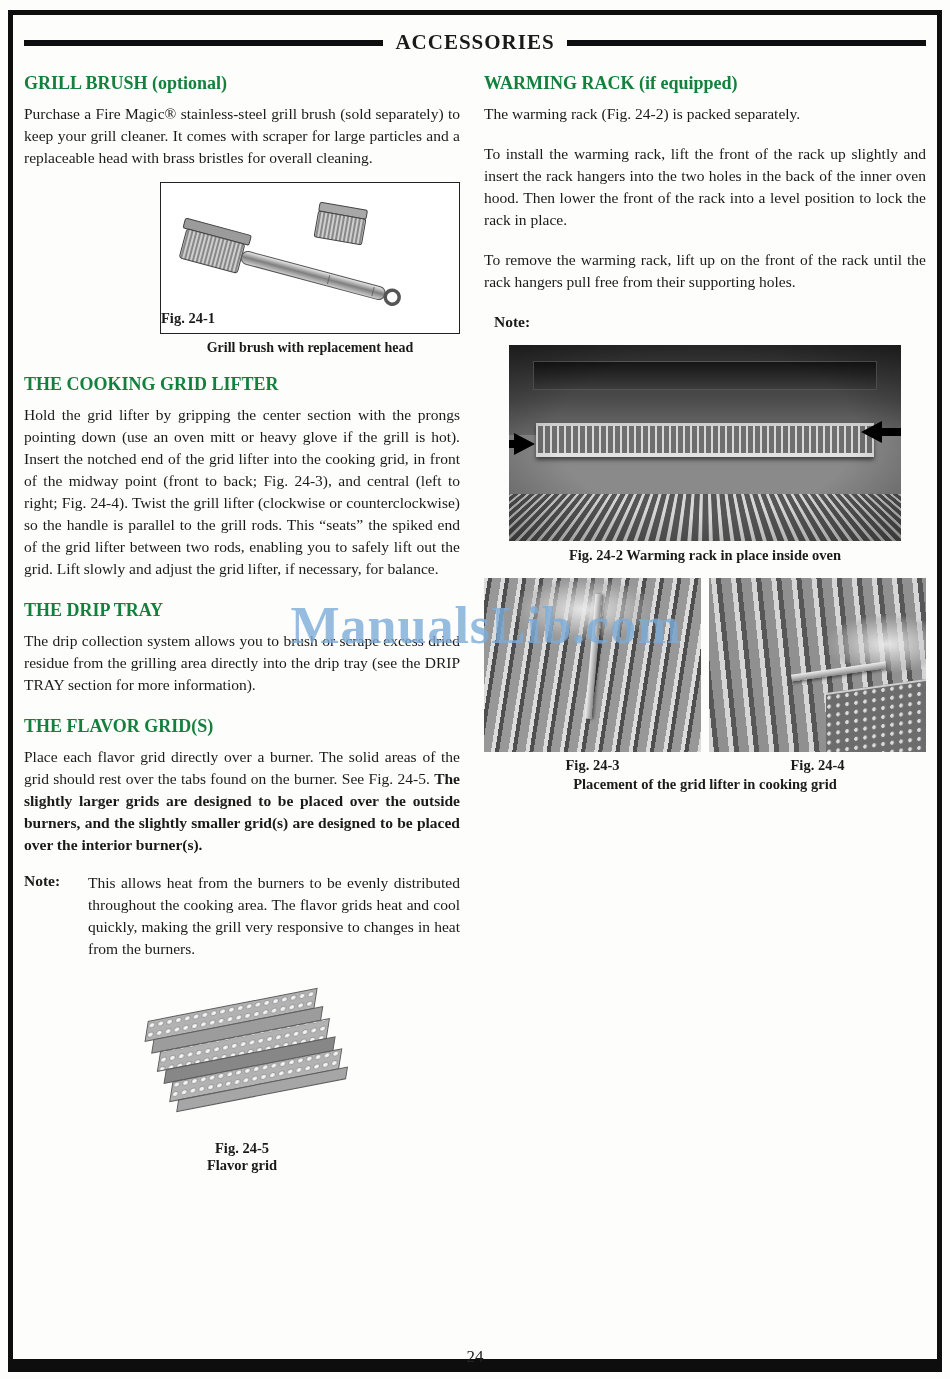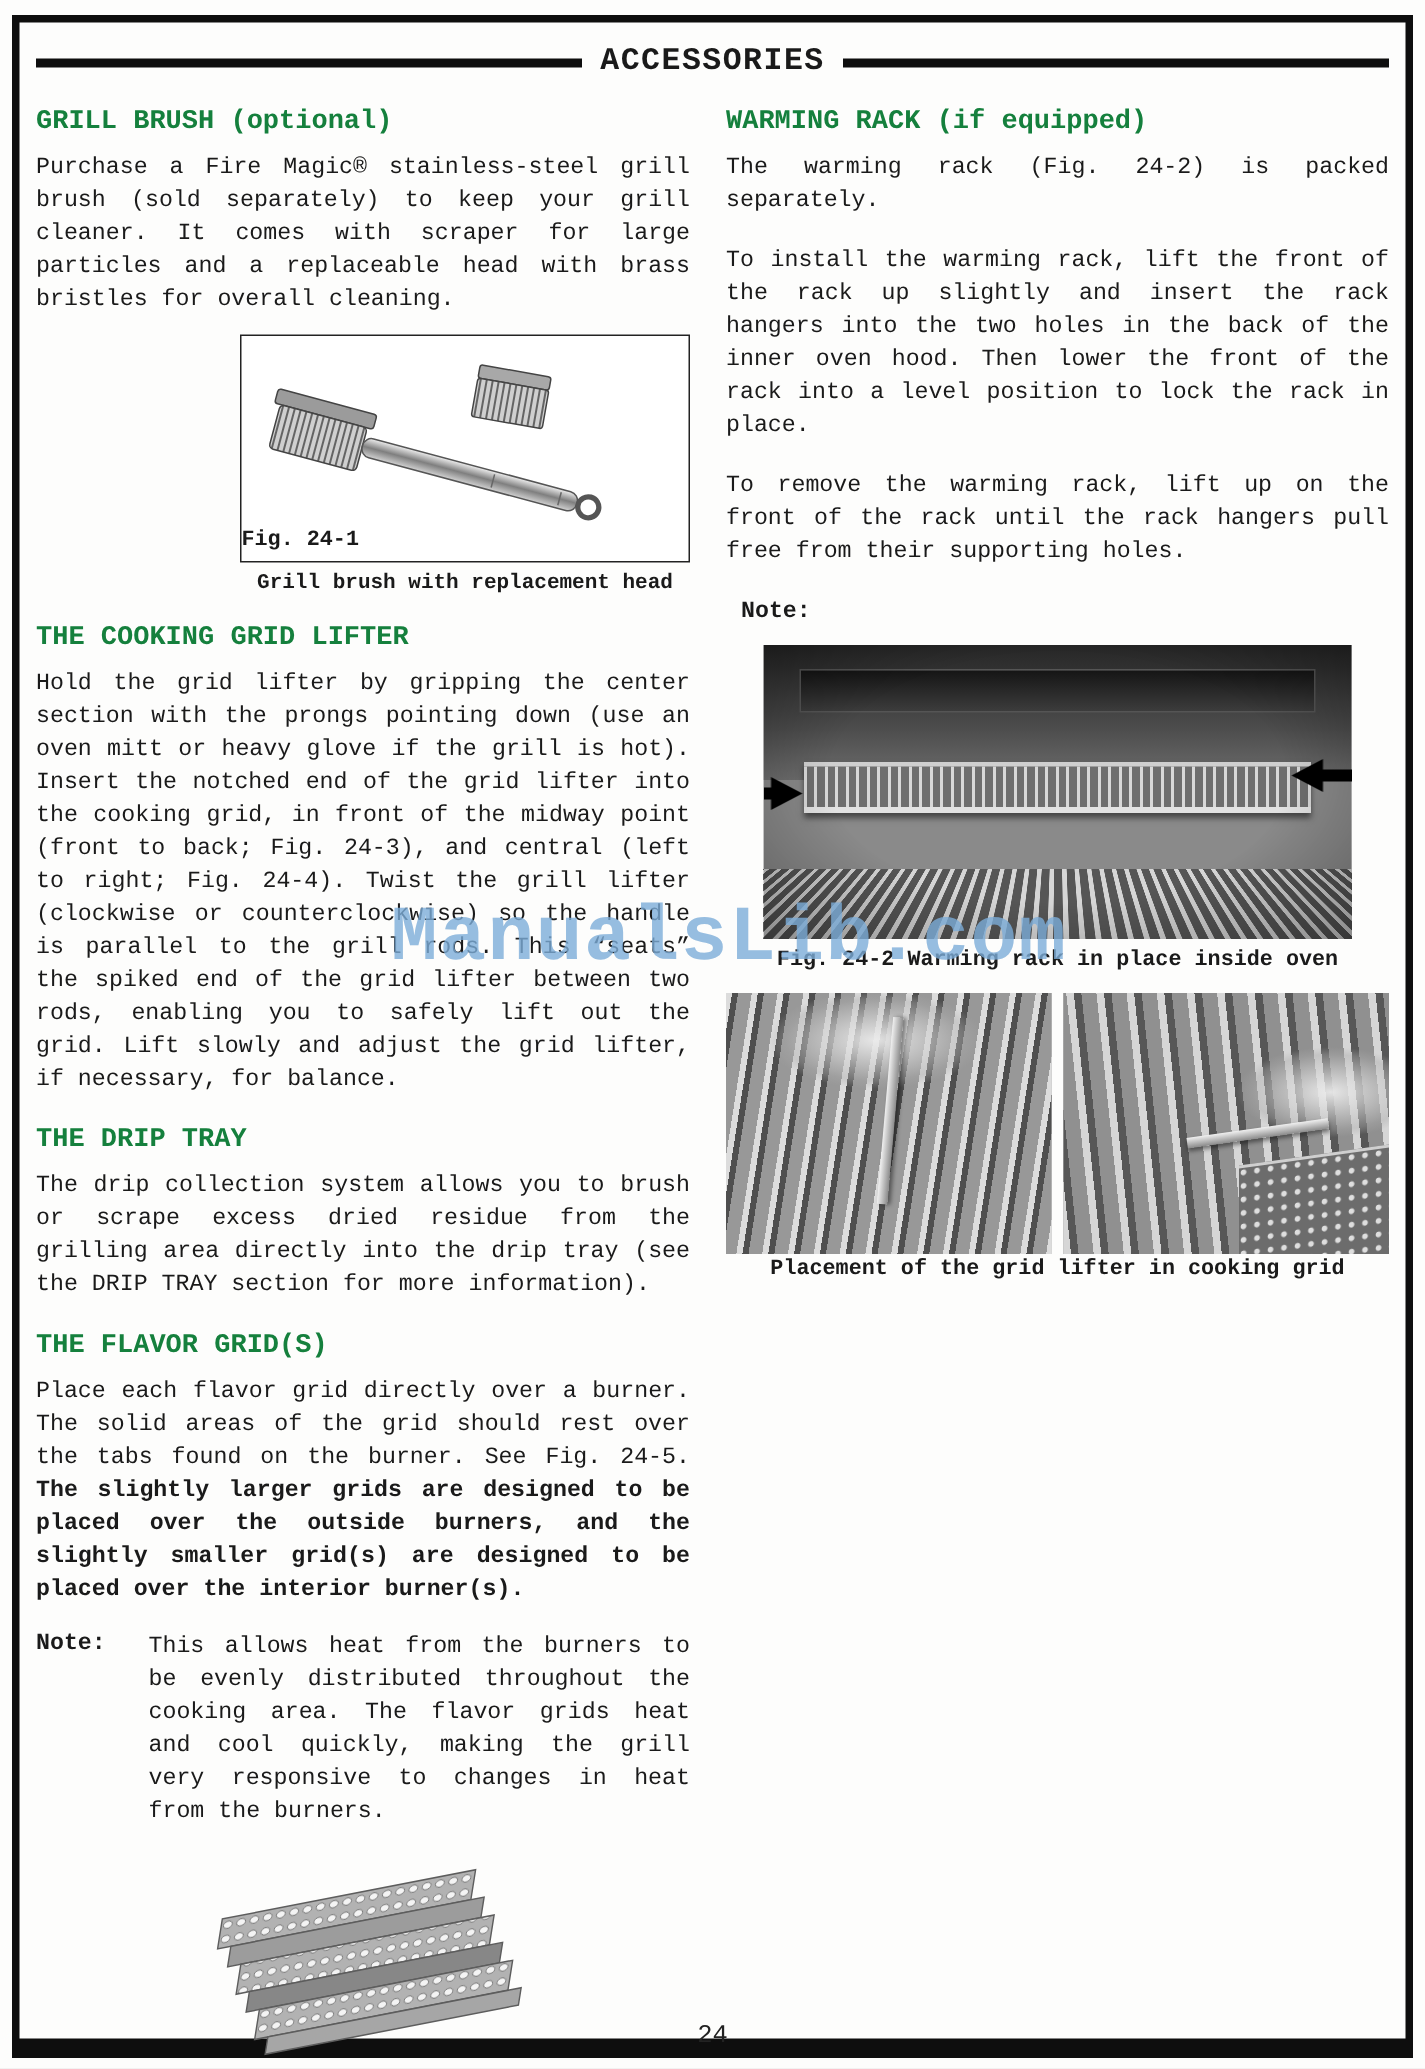--- a/index.html
+++ b/index.html
@@ -1,20 +1,20 @@
 <!DOCTYPE html>
 <html><head>
 <meta charset="utf-8">
 <style>
   * { margin:0; padding:0; box-sizing:border-box; }
   html,body { background:#e9e9e9; }
   .page {
     position:relative; width:950px; height:1379px; margin:0 auto;
     background:#fdfdfc; overflow:hidden;
-    font-family:Liberation Mono, monospace; color:#1a1a1a;
+    font-family:Liberation Serif, serif; color:#1a1a1a;
   }
   .frame {
     position:absolute; left:8px; right:8px; top:10px; bottom:7px;
     border:5px solid #0e0e0e; border-bottom-width:13px;
     pointer-events:none;
   }
   .content { position:absolute; top:30px; left:24px; right:24px; bottom:40px; }
 
   
   .header-row { display:flex; align-items:center; gap:12px; margin-bottom:14px; }
@@ -24,21 +24,21 @@
   
   .columns { display:flex; gap:24px; }
   .col-left { width:452px; }
   .col-right { flex:1; }
 
   h2 { font-size:18px; font-weight:bold; color:#15803d; margin:4px 0 9px; }
   h2.spaced { margin-top:20px; }
   p.body { font-size:15.5px; line-height:1.42; text-align:justify; margin:0 0 13px; }
   .b { font-weight:bold; }
 
-  .note { display:grid; grid-template-columns:58px 1fr; column-gap:17px; margin:16px 0 14px; }
+  .note { display:grid; grid-template-columns:58px 1fr; column-gap:6px; margin:16px 0 14px; }
   .note.indent { padding-left:10px; }
   .note-label { font-weight:bold; font-size:15.5px; }
   .note-body { font-size:15.5px; line-height:1.42; text-align:justify; }
 
   
   .figwrap-1 { width:300px; margin:4px 0 18px auto; }
   .figbox { border:1.5px solid #222; background:#fff; position:relative; height:152px; }
   .figlabel-in { position:absolute; bottom:6px; left:0; right:0; text-align:left; font-weight:bold; font-size:14.5px; }
   .figcaption { text-align:center; font-weight:bold; font-size:14px; margin-top:6px; }
 
@@ -231,20 +231,24 @@
 
           <div class="row34">
             <div class="photo photo34 fig243">
               <div class="lifter-rod"></div>
             </div>
             <div class="photo photo34 fig244">
               <div class="perf-corner"></div>
               <div class="lifter-rod-h"></div>
             </div>
           </div>
+          <div class="caps34">
+            <div>Fig. 24-3</div>
+            <div>Fig. 24-4</div>
+          </div>
           <div class="figcaption-34">Placement of the grid lifter in cooking grid</div>
         </section>
 
       </div>
     </div>
   </div>
 
   <div class="watermark">ManualsLib.com</div>
   <div class="pagenum">24</div>
 </div>

